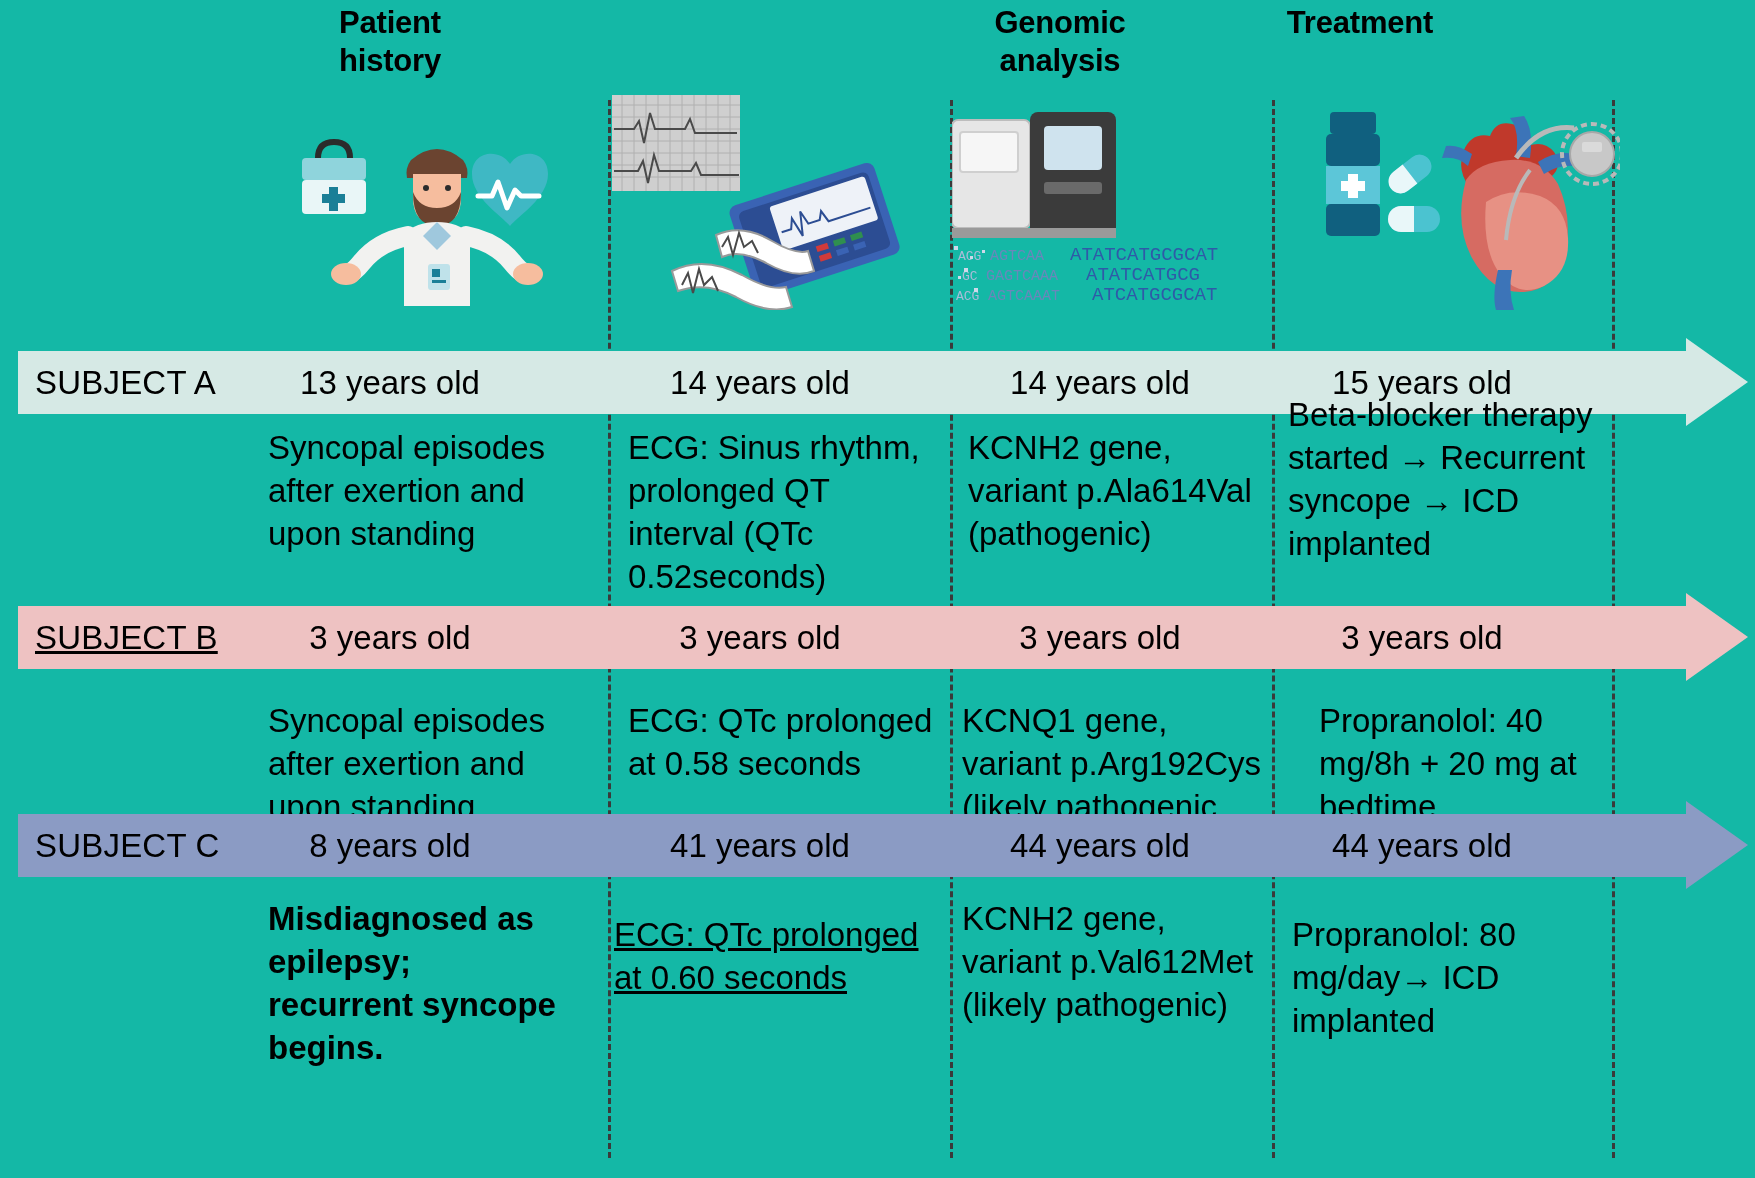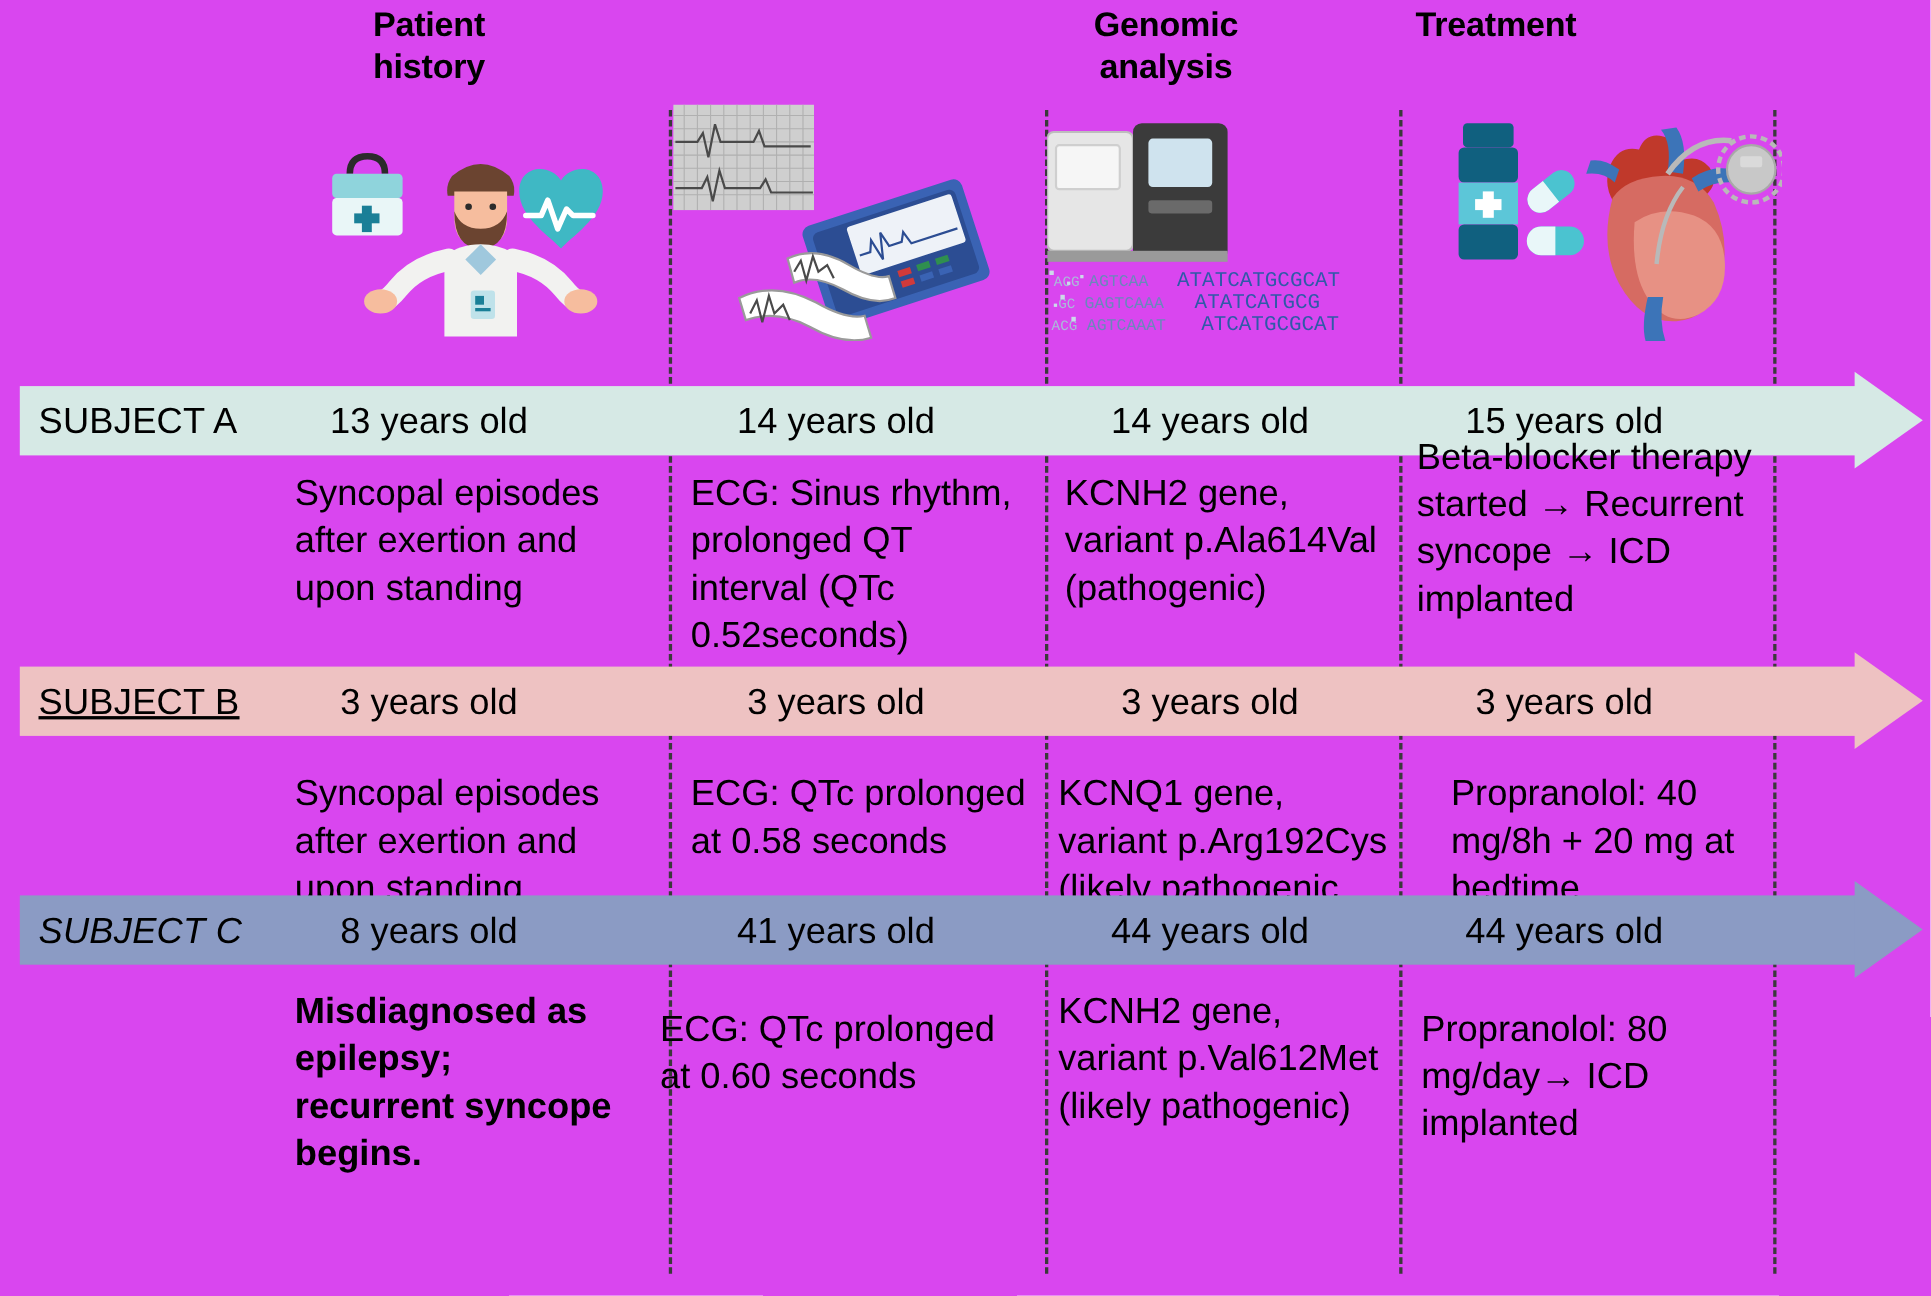--- a/index.html
+++ b/index.html
@@ -8,21 +8,21 @@
     background: #ffffff;
   }
   body {
     font-family: "Liberation Sans", sans-serif;
     color: #000000;
   }
   #canvas {
     position: relative;
     width: 1755px;
     height: 1178px;
-    background: #d946ef;
+    background: #14b8a6;
     overflow: hidden;
   }
 
   
   .col-title {
     position: absolute;
     text-align: center;
     font-weight: bold;
     font-size: 31px;
     line-height: 1.22;
@@ -283,24 +283,24 @@
 
   <div class="desc" style="left:268px; top:700px; width:290px;">Syncopal episodes after exertion and upon standing</div>
   <div class="desc" style="left:628px; top:700px; width:306px;">ECG: QTc prolonged at 0.58 seconds</div>
   <div class="desc" style="left:962px; top:700px; width:300px;">KCNQ1 gene, variant p.Arg192Cys (likely pathogenic.</div>
   <div class="desc" style="left:1319px; top:700px; width:300px;">Propranolol: 40 mg/8h + 20 mg at bedtime</div>
 
   <div class="band" style="top:814px; width:1730px;">
     <div class="band-body" style="background:#8b9bc4;"></div>
     <div class="band-head" style="border-left:62px solid #8b9bc4;"></div>
   </div>
-  <div class="band-label" style="top:814px;font-style:italic;">SUBJECT C</div>
+  <div class="band-label" style="top:814px;">SUBJECT C</div>
   <div class="band-cell" style="left:240px; width:300px; top:814px;">8 years old</div>
   <div class="band-cell" style="left:610px; width:300px; top:814px;">41 years old</div>
   <div class="band-cell" style="left:950px; width:300px; top:814px;">44 years old</div>
   <div class="band-cell" style="left:1272px; width:300px; top:814px;">44 years old</div>
 
   <div class="desc" style="left:268px; top:898px; width:290px;font-weight:bold;">Misdiagnosed as epilepsy; recurrent syncope begins.</div>
-  <div class="desc" style="left:600px; top:914px; width:306px;">ECG: QTc prolonged at 0.60 seconds</div>
+  <div class="desc" style="left:614px; top:914px; width:306px;text-decoration:underline;">ECG: QTc prolonged at 0.60 seconds</div>
   <div class="desc" style="left:962px; top:898px; width:300px;">KCNH2 gene, variant p.Val612Met (likely pathogenic)</div>
   <div class="desc" style="left:1292px; top:914px; width:300px;">Propranolol: 80 mg/day→ ICD implanted</div>
 
 </div>
 
 </body></html>

